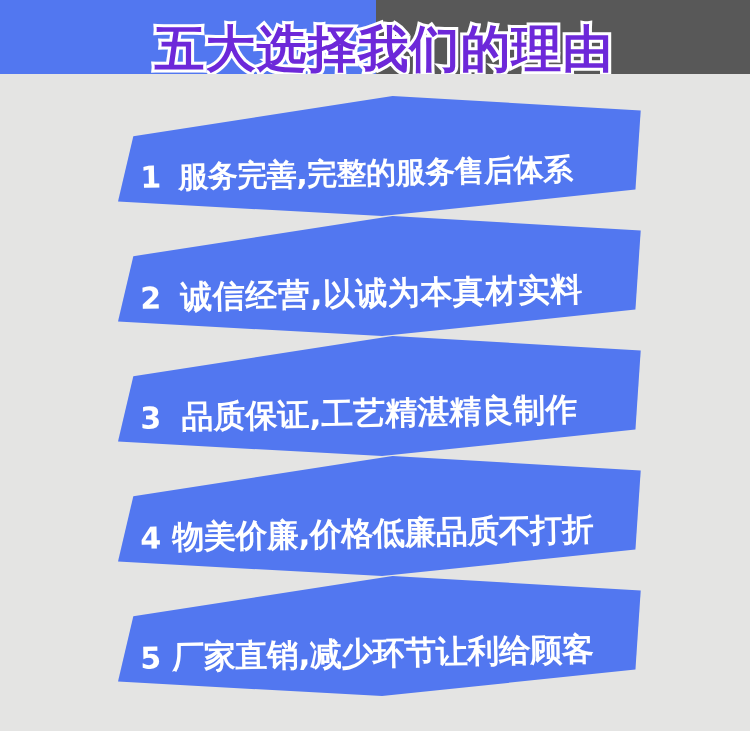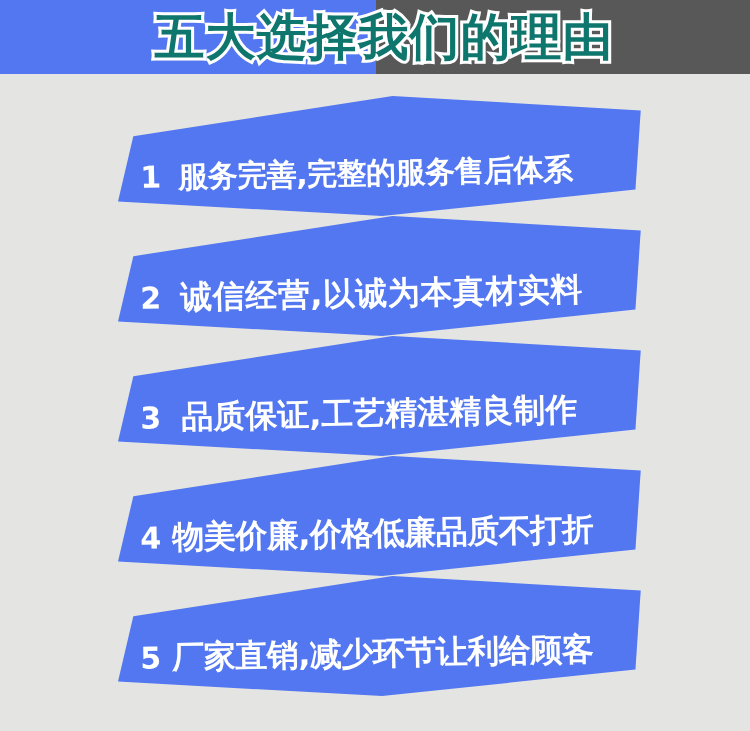--- a/index.html
+++ b/index.html
@@ -45,30 +45,30 @@
     position: absolute;
     left: 376px;
     top: 0;
     width: 374px;
     height: 74px;
     background: #585858;
   }
   .header-title {
     position: absolute;
     left: 0;
-    top: 0;
+    top: 12px;
     width: 750px;
     height: 74px;
     display: flex;
     align-items: center;
     justify-content: center;
     font-size: 50px;
     font-weight: bold;
     letter-spacing: 1px;
-    color: #0f766e;
+    color: #6d28d9;
     line-height: 1;
     padding-left: 18px;
     box-sizing: border-box;
     -webkit-text-stroke: 6px #ffffff;
     paint-order: stroke fill;
     white-space: nowrap;
   }
 
   
   .banner-list {

